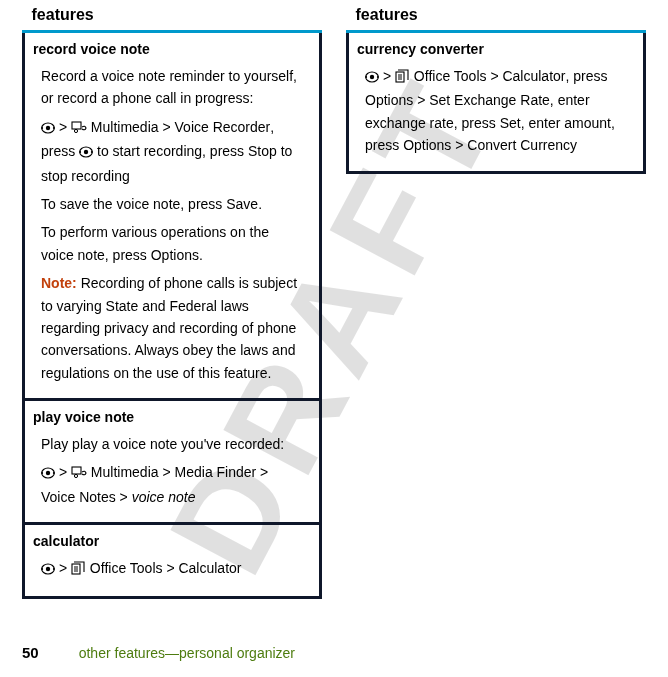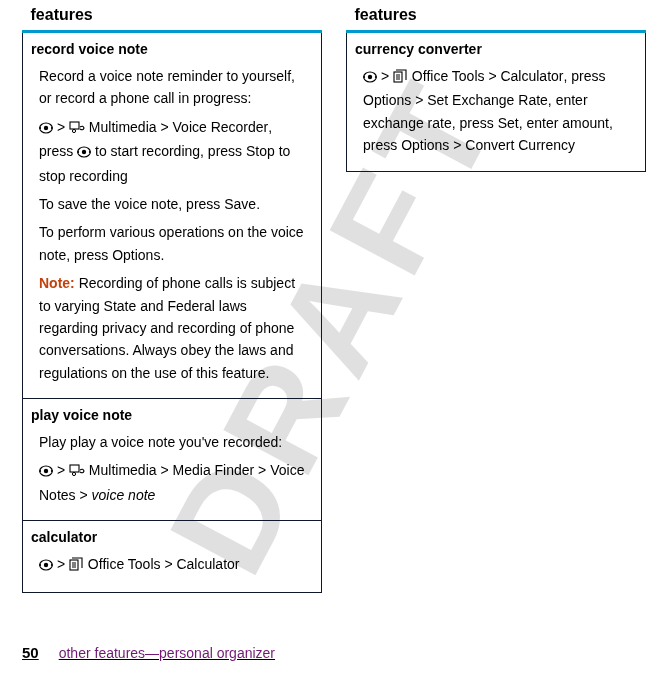--- a/index.html
+++ b/index.html
@@ -37,21 +37,21 @@
     border-collapse: collapse;
   }
   table.feat th {
     text-align: left;
     font-weight: bold;
     padding: 2px 8px 6px 8px;
     border-bottom: 3px solid #0099cc;
     font-size: 16px;
   }
   table.feat td {
-    border: 1px solid #0f172a;
+    border: 3px solid #0f172a;
     padding: 8px;
     vertical-align: top;
   }
   .sect-title {
     font-weight: bold;
     font-size: 14px;
     margin-bottom: 8px;
     display: block;
   }
   .para { margin: 6px 8px; line-height: 1.6; }
@@ -68,24 +68,23 @@
     vertical-align: -2px;
   }
   .footer {
     position: absolute;
     left: 22px;
     bottom: 16px;
     display: flex;
     align-items: baseline;
     gap: 20px;
     z-index: 1;
-    text-decoration: underline;
   }
   .page-num { font-weight: bold; font-size: 15px; }
-  .footer-link { color: #701a75; font-size: 14px; }
+  .footer-link { color: #4d7c0f; font-size: 14px; margin-left: 20px; }
 </style>
 </head>
 <body>
 
 <div class="watermark">DRAFT</div>
 
 <div class="cols">
 
   <div class="col">
     <table class="feat">

